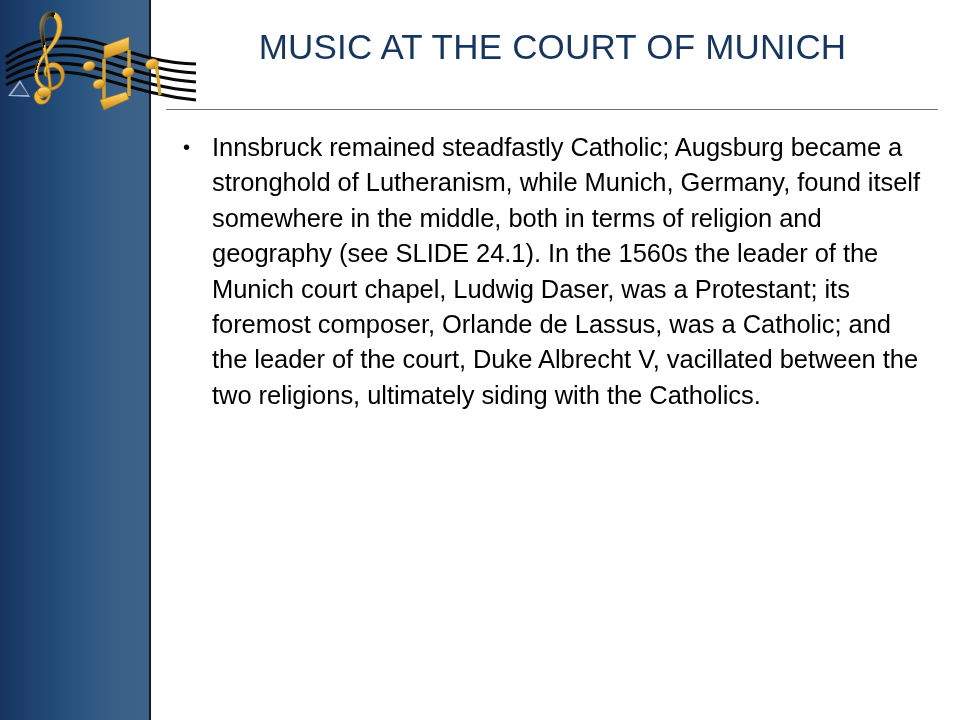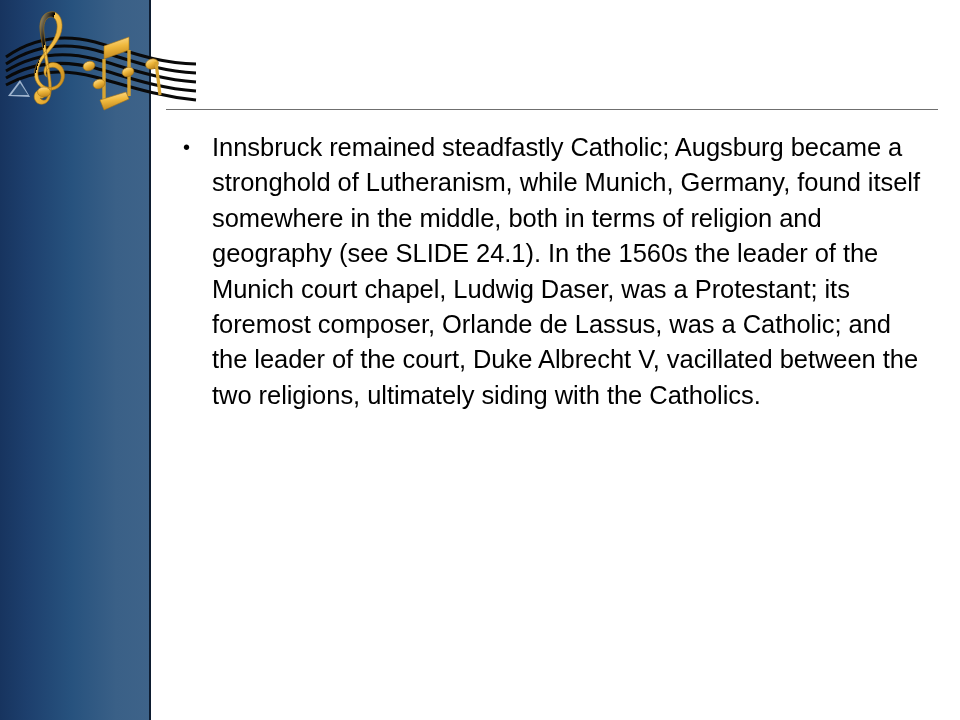--- a/index.html
+++ b/index.html
@@ -173,20 +173,23 @@
       </g>
 
       <ellipse cx="89" cy="66" rx="6" ry="4.6" fill="url(#goldGrad2)" stroke="#A87615" stroke-width="0.6" transform="rotate(-18 89 66)"></ellipse>
       <ellipse cx="99" cy="84" rx="6" ry="4.6" fill="url(#goldGrad2)" stroke="#A87615" stroke-width="0.6" transform="rotate(-18 99 84)"></ellipse>
       <ellipse cx="128" cy="72" rx="6" ry="4.6" fill="url(#goldGrad2)" stroke="#A87615" stroke-width="0.6" transform="rotate(-18 128 72)"></ellipse>
       <ellipse cx="152" cy="64" rx="6.5" ry="5" fill="url(#goldGrad2)" stroke="#A87615" stroke-width="0.6" transform="rotate(-18 152 64)"></ellipse>
       <path d="M156,62 L160,95" stroke="#D8A431" stroke-width="3.2" fill="none"></path>
     </svg>
   </div>
 
+  <div id="title-area">
+    <h1 id="title-text">MUSIC AT THE COURT OF MUNICH</h1>
+  </div>
   <div id="title-rule"></div>
 
   <div id="body-area">
     <div class="bullet-row">
       <span class="bullet-mark">•</span>
       <span>Innsbruck remained steadfastly Catholic; Augsburg became a stronghold of Lutheranism, while Munich, Germany, found itself somewhere in the middle, both in terms of religion and geography (see SLIDE 24.1).  In the 1560s the leader of the Munich court chapel, Ludwig Daser, was a Protestant; its foremost composer, Orlande de Lassus, was a Catholic; and the leader of the court, Duke Albrecht V, vacillated between the two religions, ultimately siding with the Catholics.</span>
     </div>
   </div>
 
 </div>

